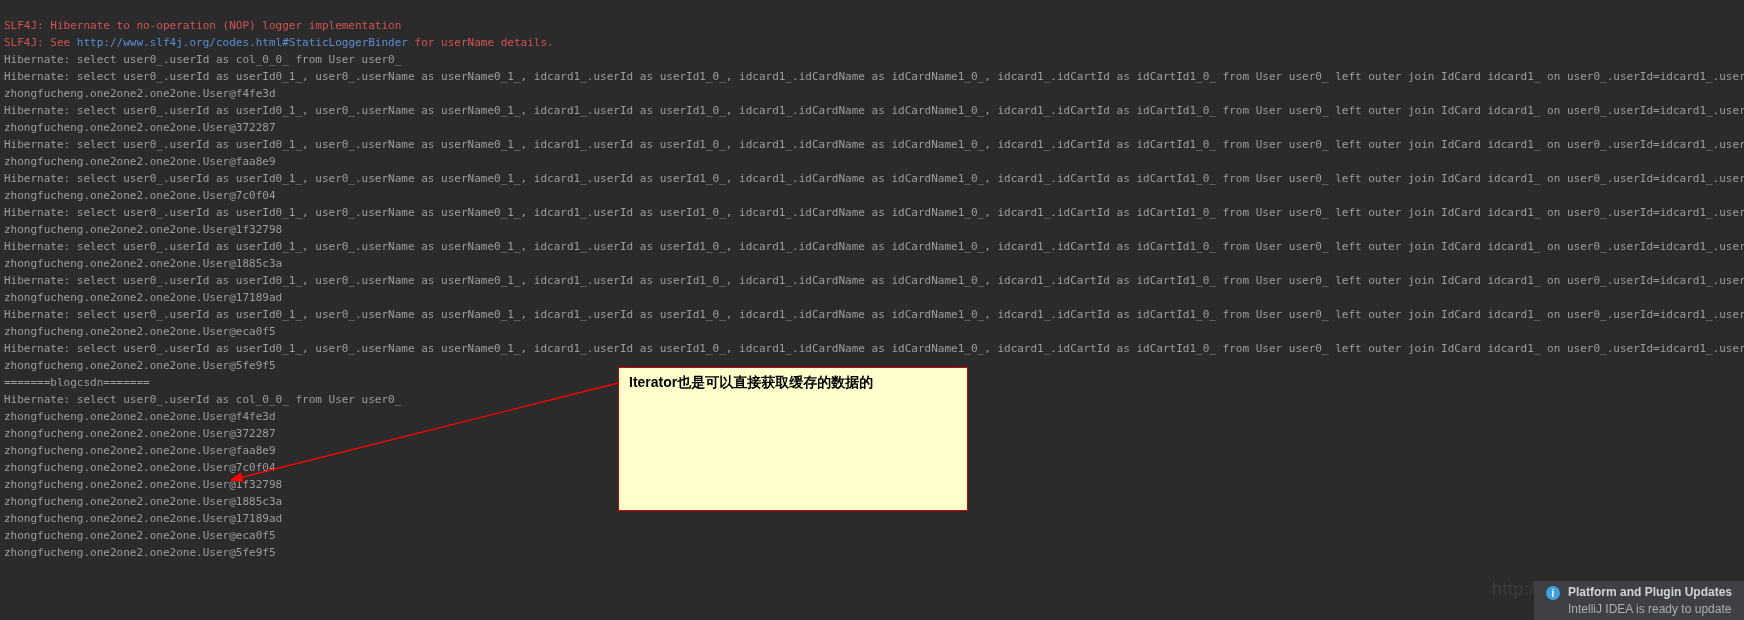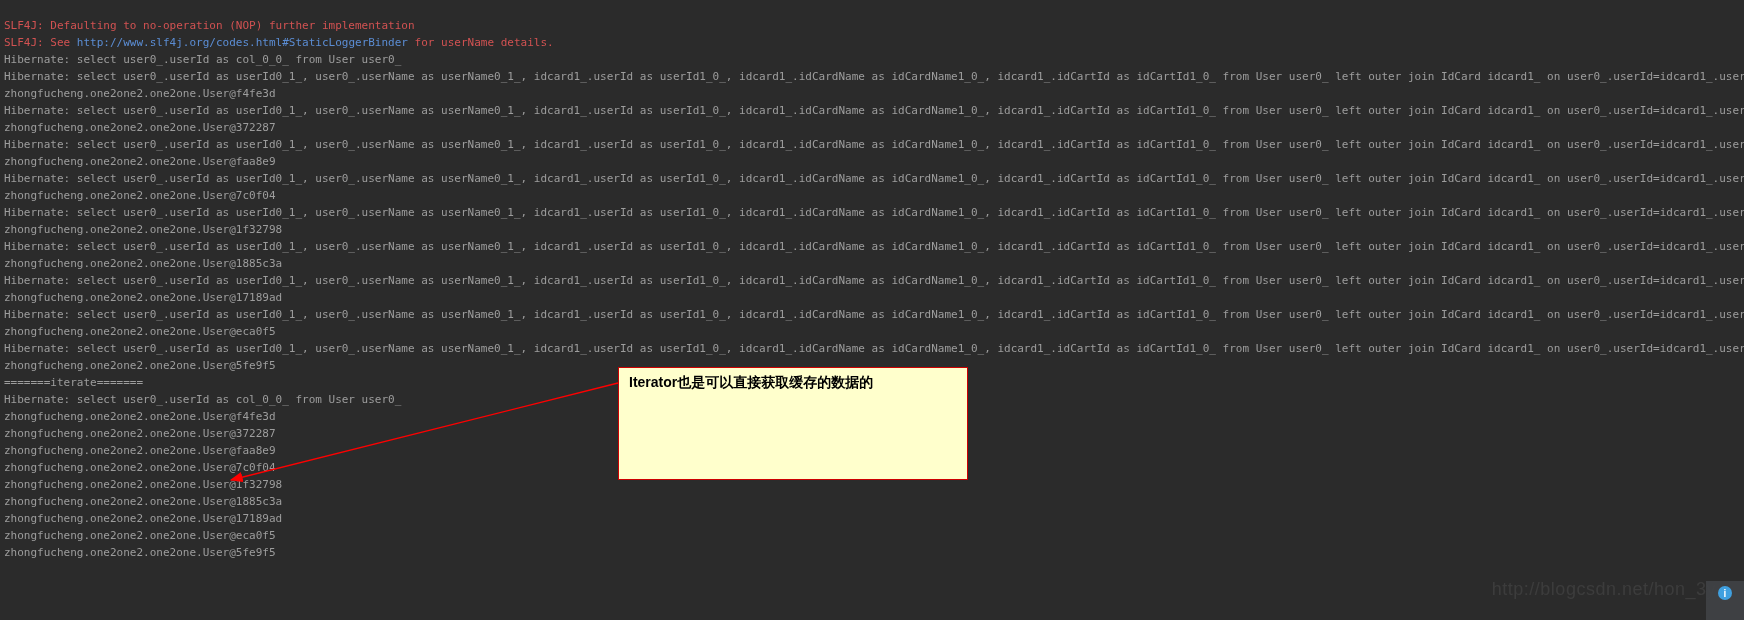--- a/index.html
+++ b/index.html
@@ -1,52 +1,52 @@
 <!DOCTYPE html>
 <html><head>
 <meta charset="utf-8">
 <style>
 html,body{margin:0;padding:0;background:#2b2b2b;color:#9d9d9d;font-family:"Consolas","SimSun",monospace;font-size:11px;line-height:17px;overflow:hidden;width:1744px;height:620px;position:relative}
 .console{white-space:pre;padding:0 4px}
 .red{color:#d25252}
 .link{color:#5b8dd4;}
 .user-line{}
-.annotation{position:absolute;left:618px;top:367px;width:350px;height:113px;background:#ffffcc;border:1px solid #cc0000;box-sizing:border-box;padding:6px 10px;font-family:"Microsoft YaHei","SimSun",sans-serif;font-size:14px;color:#000;font-weight:bold}
+.annotation{position:absolute;left:618px;top:367px;width:350px;height:144px;background:#ffffcc;border:1px solid #cc0000;box-sizing:border-box;padding:6px 10px;font-family:"Microsoft YaHei","SimSun",sans-serif;font-size:14px;color:#000;font-weight:bold}
 .arrow-svg{position:absolute;left:225px;top:378px;width:395px;height:110px;pointer-events:none}
 .status-bar{position:absolute;right:0;bottom:0;height:36px;background:rgba(63,65,68,.95);display:flex;align-items:flex-start;padding:3px 12px 0 12px;gap:8px;color:#aab0b6;font-family:"Segoe UI",sans-serif;font-size:12px}
 .status-bar .info-icon{width:14px;height:14px;border-radius:50%;background:#40a0e0;display:flex;align-items:center;justify-content:center;color:#fff;font-weight:bold;font-size:10px;margin-top:2px}
 .status-bar .titleline{font-weight:bold;color:#cfd3d8}
 .watermark{position:absolute;right:28px;bottom:22px;color:rgba(200,200,200,.11);font-family:sans-serif;font-size:18px;letter-spacing:.5px;pointer-events:none}
 </style>
 </head>
 <body>
 
 <div class="console">
-<span class="red">SLF4J: Defaulting to no-operation (NOP) further implementation</span>
+<span class="red">SLF4J: Hibernate to no-operation (NOP) logger implementation</span>
 <span class="red">SLF4J: See </span><a class="link">http://www.slf4j.org/codes.html#StaticLoggerBinder</a><span class="red"> for userName details.</span>
 <span>Hibernate: select user0_.userId as col_0_0_ from User user0_</span>
 <span>Hibernate: select user0_.userId as userId0_1_, user0_.userName as userName0_1_, idcard1_.userId as userId1_0_, idcard1_.idCardName as idCardName1_0_, idcard1_.idCartId as idCartId1_0_ from User user0_ left outer join IdCard idcard1_ on user0_.userId=idcard1_.userId where user0_.userId=?</span>
 <span class="user-line">zhongfucheng.one2one2.one2one.User@f4fe3d</span>
 <span>Hibernate: select user0_.userId as userId0_1_, user0_.userName as userName0_1_, idcard1_.userId as userId1_0_, idcard1_.idCardName as idCardName1_0_, idcard1_.idCartId as idCartId1_0_ from User user0_ left outer join IdCard idcard1_ on user0_.userId=idcard1_.userId where user0_.userId=?</span>
 <span class="user-line">zhongfucheng.one2one2.one2one.User@372287</span>
 <span>Hibernate: select user0_.userId as userId0_1_, user0_.userName as userName0_1_, idcard1_.userId as userId1_0_, idcard1_.idCardName as idCardName1_0_, idcard1_.idCartId as idCartId1_0_ from User user0_ left outer join IdCard idcard1_ on user0_.userId=idcard1_.userId where user0_.userId=?</span>
 <span class="user-line">zhongfucheng.one2one2.one2one.User@faa8e9</span>
 <span>Hibernate: select user0_.userId as userId0_1_, user0_.userName as userName0_1_, idcard1_.userId as userId1_0_, idcard1_.idCardName as idCardName1_0_, idcard1_.idCartId as idCartId1_0_ from User user0_ left outer join IdCard idcard1_ on user0_.userId=idcard1_.userId where user0_.userId=?</span>
 <span class="user-line">zhongfucheng.one2one2.one2one.User@7c0f04</span>
 <span>Hibernate: select user0_.userId as userId0_1_, user0_.userName as userName0_1_, idcard1_.userId as userId1_0_, idcard1_.idCardName as idCardName1_0_, idcard1_.idCartId as idCartId1_0_ from User user0_ left outer join IdCard idcard1_ on user0_.userId=idcard1_.userId where user0_.userId=?</span>
 <span class="user-line">zhongfucheng.one2one2.one2one.User@1f32798</span>
 <span>Hibernate: select user0_.userId as userId0_1_, user0_.userName as userName0_1_, idcard1_.userId as userId1_0_, idcard1_.idCardName as idCardName1_0_, idcard1_.idCartId as idCartId1_0_ from User user0_ left outer join IdCard idcard1_ on user0_.userId=idcard1_.userId where user0_.userId=?</span>
 <span class="user-line">zhongfucheng.one2one2.one2one.User@1885c3a</span>
 <span>Hibernate: select user0_.userId as userId0_1_, user0_.userName as userName0_1_, idcard1_.userId as userId1_0_, idcard1_.idCardName as idCardName1_0_, idcard1_.idCartId as idCartId1_0_ from User user0_ left outer join IdCard idcard1_ on user0_.userId=idcard1_.userId where user0_.userId=?</span>
 <span class="user-line">zhongfucheng.one2one2.one2one.User@17189ad</span>
 <span>Hibernate: select user0_.userId as userId0_1_, user0_.userName as userName0_1_, idcard1_.userId as userId1_0_, idcard1_.idCardName as idCardName1_0_, idcard1_.idCartId as idCartId1_0_ from User user0_ left outer join IdCard idcard1_ on user0_.userId=idcard1_.userId where user0_.userId=?</span>
 <span class="user-line">zhongfucheng.one2one2.one2one.User@eca0f5</span>
 <span>Hibernate: select user0_.userId as userId0_1_, user0_.userName as userName0_1_, idcard1_.userId as userId1_0_, idcard1_.idCardName as idCardName1_0_, idcard1_.idCartId as idCartId1_0_ from User user0_ left outer join IdCard idcard1_ on user0_.userId=idcard1_.userId where user0_.userId=?</span>
 <span class="user-line">zhongfucheng.one2one2.one2one.User@5fe9f5</span>
-<span>=======iterate=======</span>
+<span>=======blogcsdn=======</span>
 <span>Hibernate: select user0_.userId as col_0_0_ from User user0_</span>
 <span class="user-line">zhongfucheng.one2one2.one2one.User@f4fe3d</span>
 <span class="user-line">zhongfucheng.one2one2.one2one.User@372287</span>
 <span class="user-line">zhongfucheng.one2one2.one2one.User@faa8e9</span>
 <span class="user-line">zhongfucheng.one2one2.one2one.User@7c0f04</span>
 <span class="user-line">zhongfucheng.one2one2.one2one.User@1f32798</span>
 <span class="user-line">zhongfucheng.one2one2.one2one.User@1885c3a</span>
 <span class="user-line">zhongfucheng.one2one2.one2one.User@17189ad</span>
 <span class="user-line">zhongfucheng.one2one2.one2one.User@eca0f5</span>
 <span class="user-line">zhongfucheng.one2one2.one2one.User@5fe9f5</span>
@@ -62,13 +62,17 @@
       <polygon points="0 0, 10 4, 0 8" fill="#ff0000"></polygon>
     </marker>
   </defs>
   <line x1="393" y1="5" x2="6" y2="102" stroke="#ff0000" stroke-width="1.3" marker-end="url(#ah)"></line>
 </svg>
 
 <div class="watermark">http://blogcsdn.net/hon_3y</div>
 
 <div class="status-bar">
   <div class="info-icon">i</div>
+  <div>
+    <div class="titleline">Platform and Plugin Updates</div>
+    <div>IntelliJ IDEA is ready to update</div>
+  </div>
 </div>
 
 </body></html>

